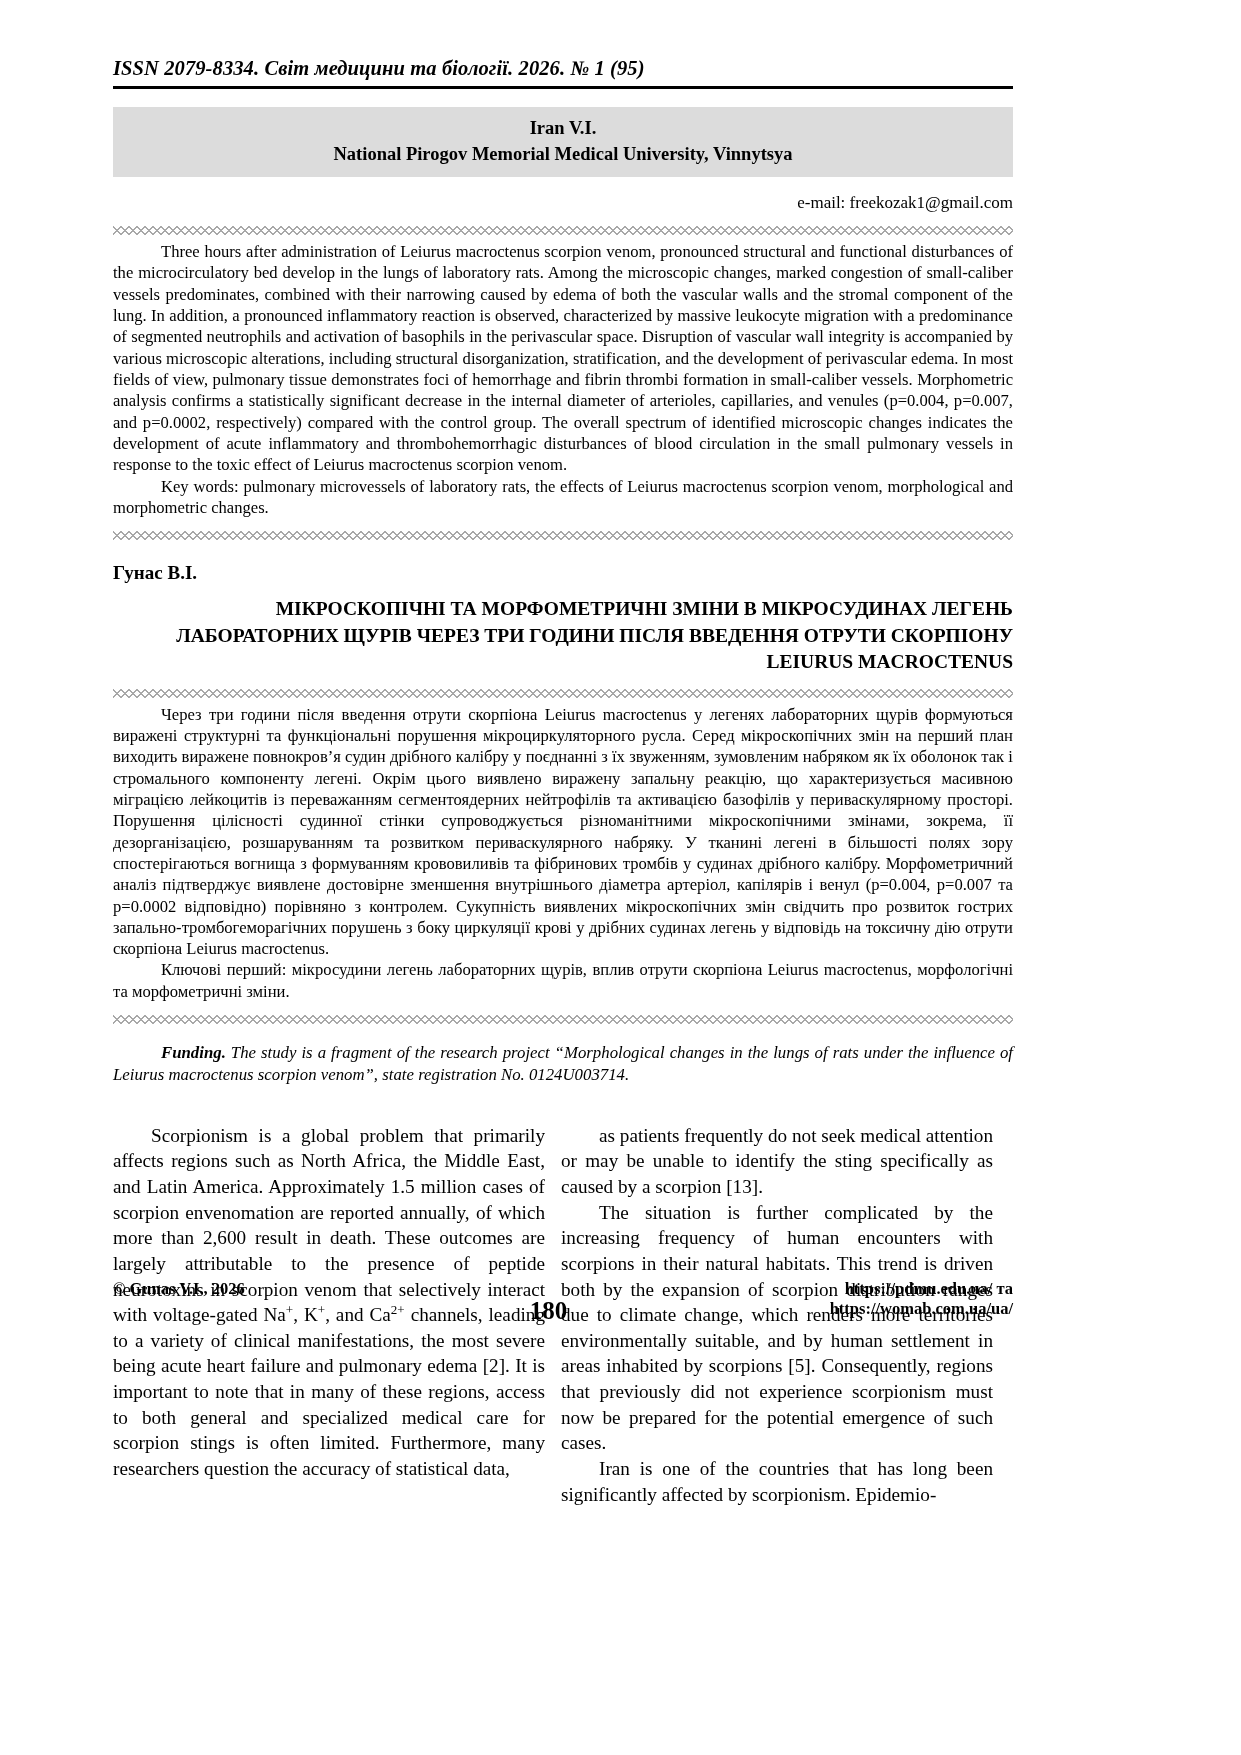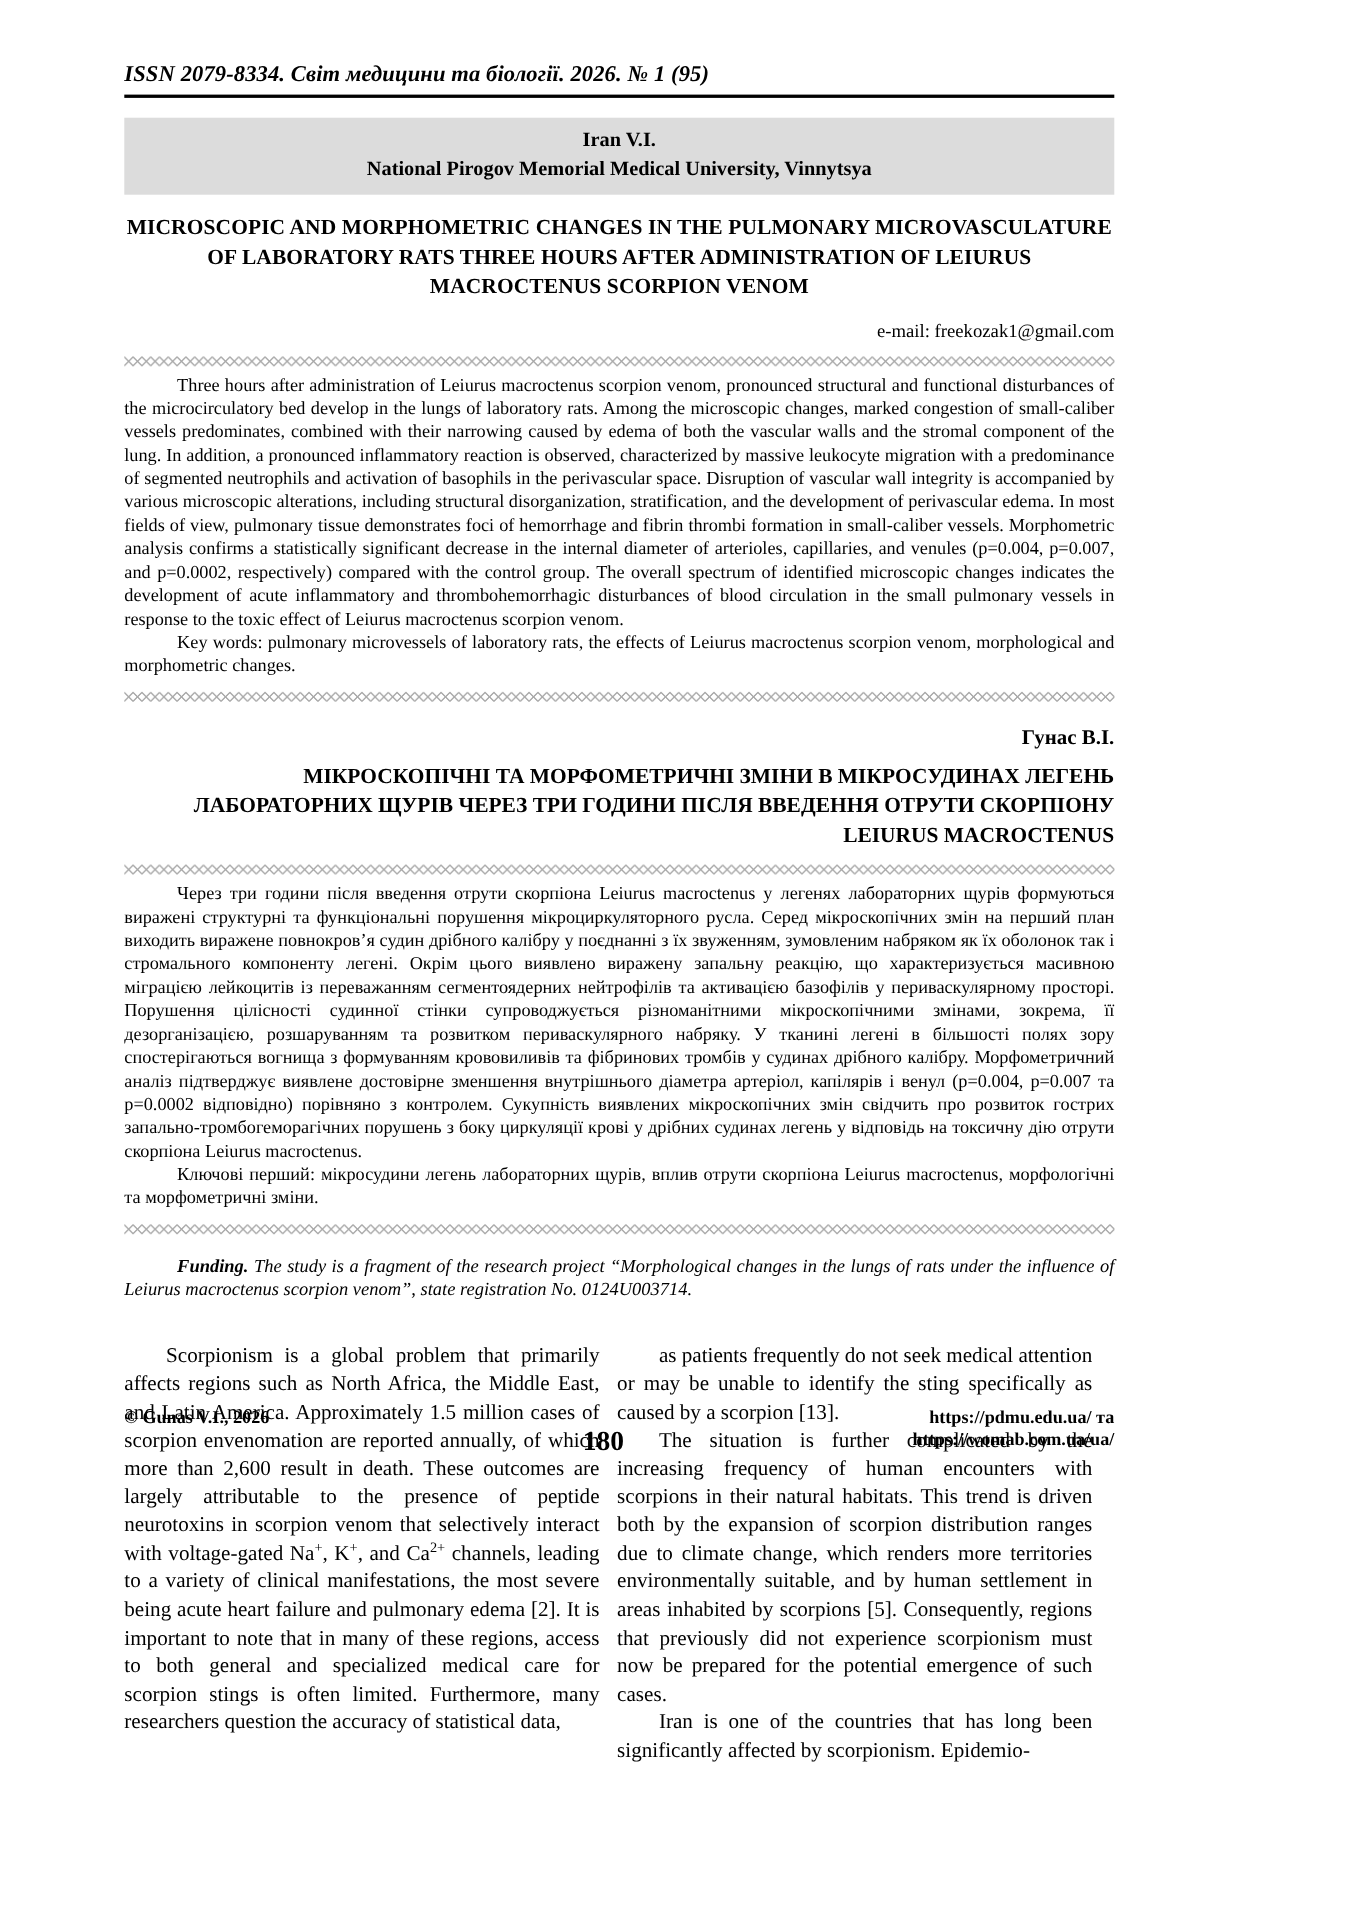--- a/index.html
+++ b/index.html
@@ -101,21 +101,21 @@
     font-size: 16.6px;
     line-height: 1.285;
     text-align: justify;
     text-indent: 48px;
     margin-top: 0;
   }
 
   
   .ua-author {
     margin-top: 22px;
-    text-align: right;
+    text-align: left;
     font-weight: bold;
     font-size: 19px;
   }
   .ua-title {
     margin-top: 12px;
     text-align: right;
     font-weight: bold;
     font-size: 19.5px;
     line-height: 1.36;
   }
@@ -180,21 +180,20 @@
 
   <div class="runhead">ISSN 2079-8334. Світ медицини та біології. 2026. № 1 (95)</div>
   <div class="runhead-rule"></div>
 
 
   <div class="author-band">
     <div>Iran V.I.</div>
     <div>National Pirogov Memorial Medical University, Vinnytsya</div>
   </div>
 
-  <div class="art-title">MICROSCOPIC AND MORPHOMETRIC CHANGES IN THE PULMONARY MICROVASCULATURE OF LABORATORY RATS THREE HOURS AFTER ADMINISTRATION OF LEIURUS MACROCTENUS SCORPION VENOM</div>
 
   <div class="email">e-mail: freekozak1@gmail.com</div>
 
   <div class="zigzag"></div>
 
   <div class="abstract">Three hours after administration of Leiurus macroctenus scorpion venom, pronounced structural and functional disturbances of the microcirculatory bed develop in the lungs of laboratory rats. Among the microscopic changes, marked congestion of small-caliber vessels predominates, combined with their narrowing caused by edema of both the vascular walls and the stromal component of the lung. In addition, a pronounced inflammatory reaction is observed, characterized by massive leukocyte migration with a predominance of segmented neutrophils and activation of basophils in the perivascular space. Disruption of vascular wall integrity is accompanied by various microscopic alterations, including structural disorganization, stratification, and the development of perivascular edema. In most fields of view, pulmonary tissue demonstrates foci of hemorrhage and fibrin thrombi formation in small-caliber vessels. Morphometric analysis confirms a statistically significant decrease in the internal diameter of arterioles, capillaries, and venules (p=0.004, p=0.007, and p=0.0002, respectively) compared with the control group. The overall spectrum of identified microscopic changes indicates the development of acute inflammatory and thrombohemorrhagic disturbances of blood circulation in the small pulmonary vessels in response to the toxic effect of Leiurus macroctenus scorpion venom.</div>
   <div class="kw-para"><span class="kw-label">Key words:</span><span> pulmonary microvessels of laboratory rats, the effects of Leiurus macroctenus scorpion venom, morphological and morphometric changes.</span></div>
 
   <div class="zigzag"></div>
 

